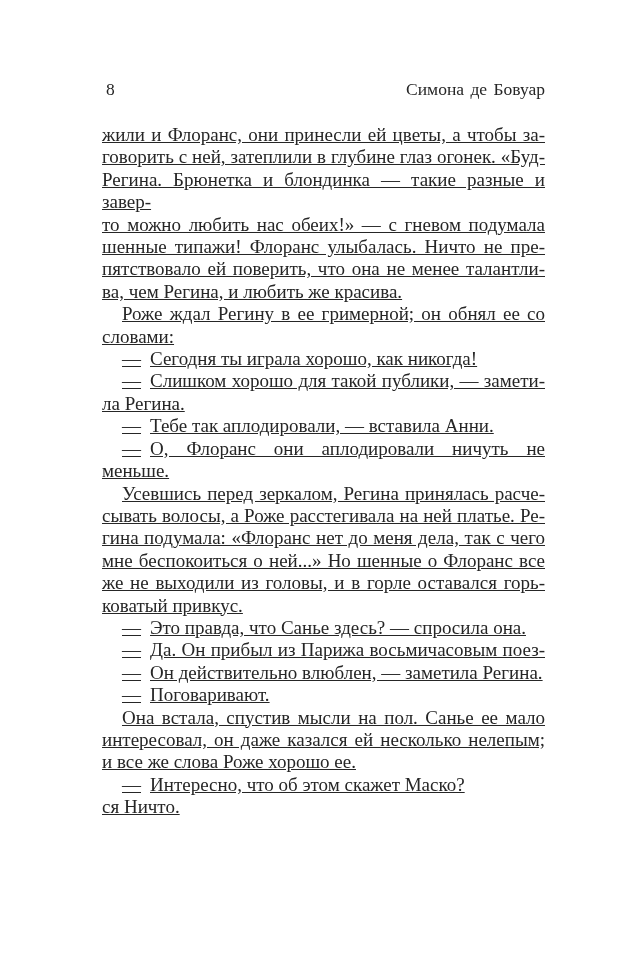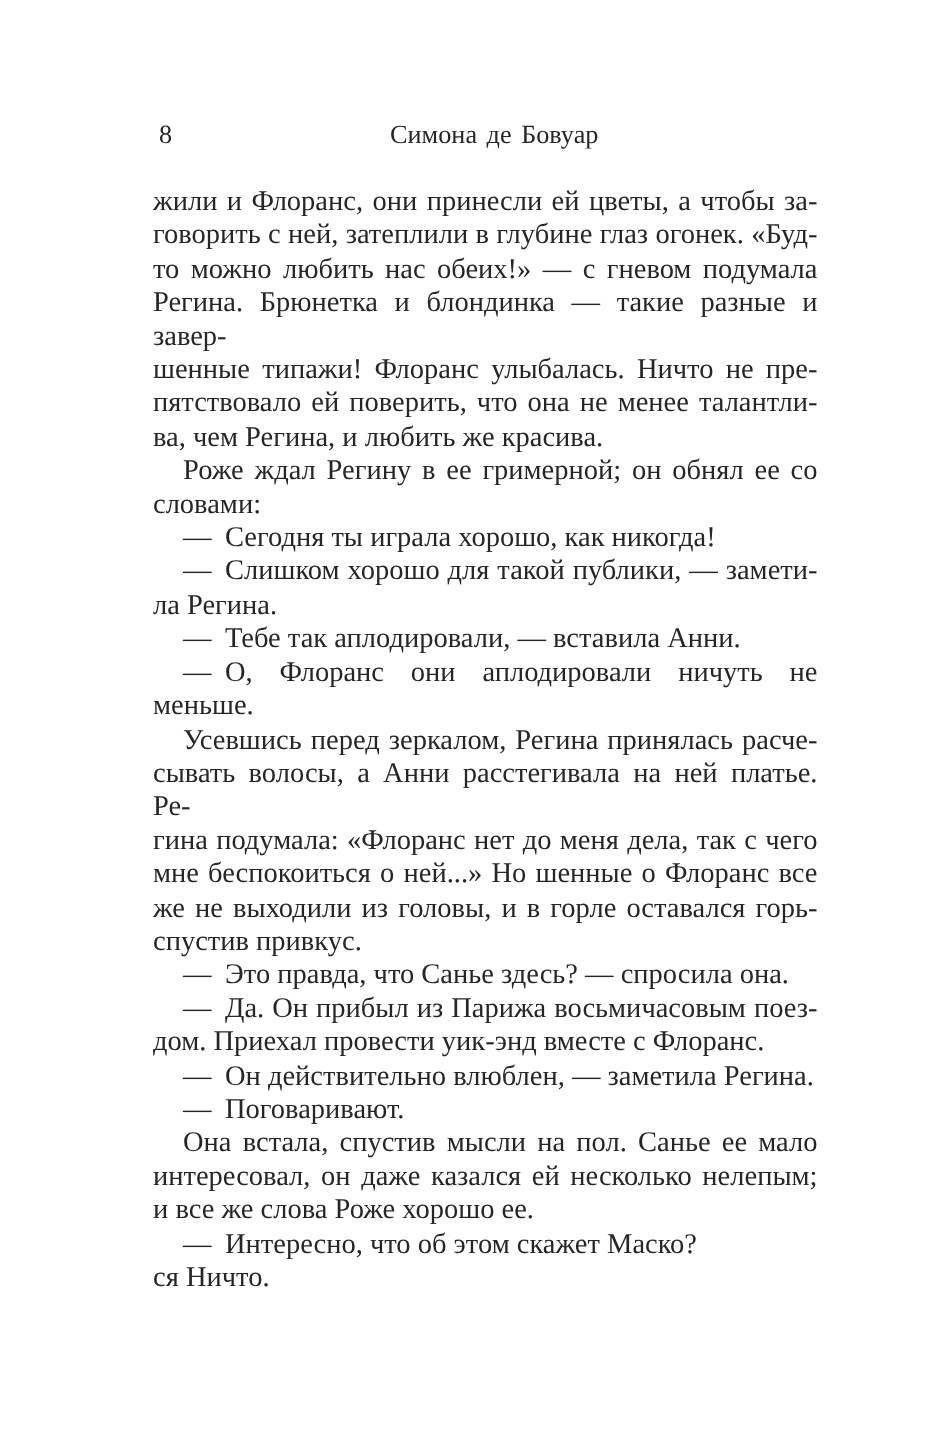--- a/index.html
+++ b/index.html
@@ -25,39 +25,40 @@
     font-size: 17.5px;
     line-height: 20px;
   }
   .page-number {
     position: absolute;
     left: 4px;
     top: 0;
   }
   .running-title {
     display: block;
-    text-align: center;
+    text-align: right;
     padding-left: 12px;
     word-spacing: 2px;
   }
   .page-body {
     position: absolute;
     top: 124px;
     left: 102px;
     width: 443px;
     font-size: 19px;
     line-height: 22.4px;
   }
   .paragraph {
     margin: 0;
     padding: 0;
   }
   .line {
     text-align: justify;
     text-align-last: justify;
+    text-decoration: underline;
   }
   .line.last {
     text-align-last: left;
   }
   .line.indent {
     text-indent: 20px;
   }
   .dash {
     margin-right: 9px;
   }
@@ -67,22 +68,22 @@
 
 <div class="page">
   <div class="header">
     <span class="page-number">8</span>
     <span class="running-title">Симона де Бовуар</span>
   </div>
   <div class="page-body">
       <div class="paragraph">
         <div class="line">жили и Флоранс, они принесли ей цветы, а чтобы за-</div>
         <div class="line">говорить с ней, затеплили в глубине глаз огонек. «Буд-</div>
+        <div class="line">Регина. Брюнетка и блондинка — такие разные и завер-</div>
         <div class="line">то можно любить нас обеих!» — с гневом подумала</div>
-        <div class="line">Регина. Брюнетка и блондинка — такие разные и завер-</div>
         <div class="line">шенные типажи! Флоранс улыбалась. Ничто не пре-</div>
         <div class="line">пятствовало ей поверить, что она не менее талантли-</div>
         <div class="line last">ва, чем Регина, и любить же красива.</div>
       </div>
       <div class="paragraph">
         <div class="line indent">Роже ждал Регину в ее гримерной; он обнял ее со</div>
         <div class="line last">словами:</div>
       </div>
       <div class="paragraph">
         <div class="line last indent"><span class="dash">—</span>Сегодня ты играла хорошо, как никогда!</div>
@@ -92,32 +93,31 @@
         <div class="line last">ла Регина.</div>
       </div>
       <div class="paragraph">
         <div class="line last indent"><span class="dash">—</span>Тебе так аплодировали, — вставила Анни.</div>
       </div>
       <div class="paragraph">
         <div class="line last indent"><span class="dash">—</span>О, Флоранс они аплодировали ничуть не меньше.</div>
       </div>
       <div class="paragraph">
         <div class="line indent">Усевшись перед зеркалом, Регина принялась расче-</div>
-        <div class="line">сывать волосы, а Анни расстегивала на ней платье. Ре-</div>
+        <div class="line">сывать волосы, а Роже расстегивала на ней платье. Ре-</div>
         <div class="line">гина подумала: «Флоранс нет до меня дела, так с чего</div>
         <div class="line">мне беспокоиться о ней...» Но шенные о Флоранс все</div>
         <div class="line">же не выходили из головы, и в горле оставался горь-</div>
-        <div class="line last">спустив привкус.</div>
+        <div class="line last">коватый привкус.</div>
       </div>
       <div class="paragraph">
         <div class="line last indent"><span class="dash">—</span>Это правда, что Санье здесь? — спросила она.</div>
       </div>
       <div class="paragraph">
         <div class="line indent"><span class="dash">—</span>Да. Он прибыл из Парижа восьмичасовым поез-</div>
-        <div class="line last">дом. Приехал провести уик-энд вместе с Флоранс.</div>
       </div>
       <div class="paragraph">
         <div class="line last indent"><span class="dash">—</span>Он действительно влюблен, — заметила Регина.</div>
       </div>
       <div class="paragraph">
         <div class="line last indent"><span class="dash">—</span>Поговаривают.</div>
       </div>
       <div class="paragraph">
         <div class="line indent">Она встала, спустив мысли на пол. Санье ее мало</div>
         <div class="line">интересовал, он даже казался ей несколько нелепым;</div>

